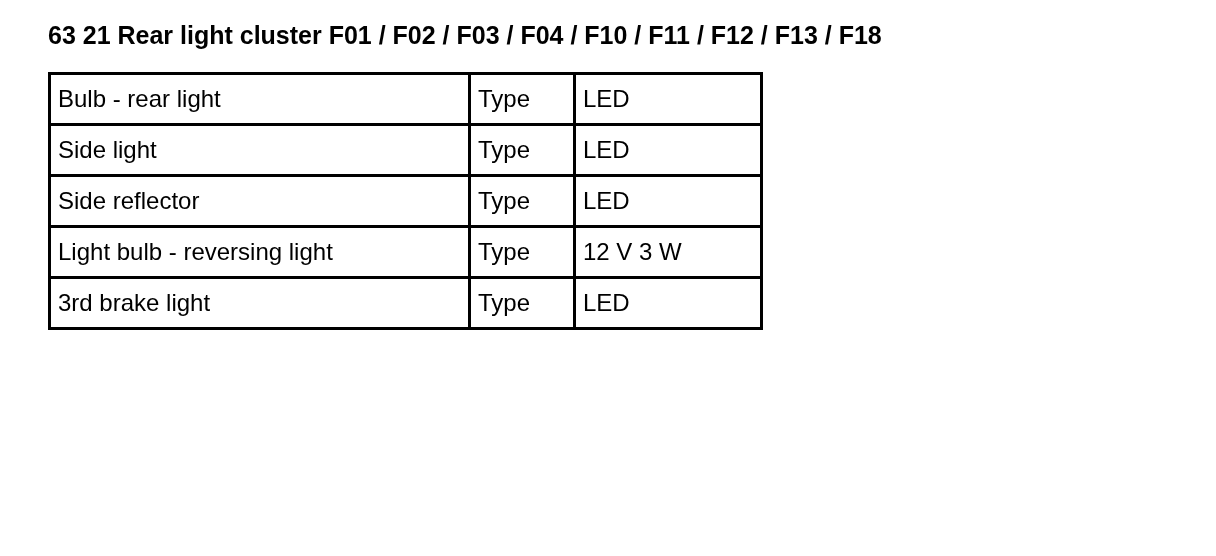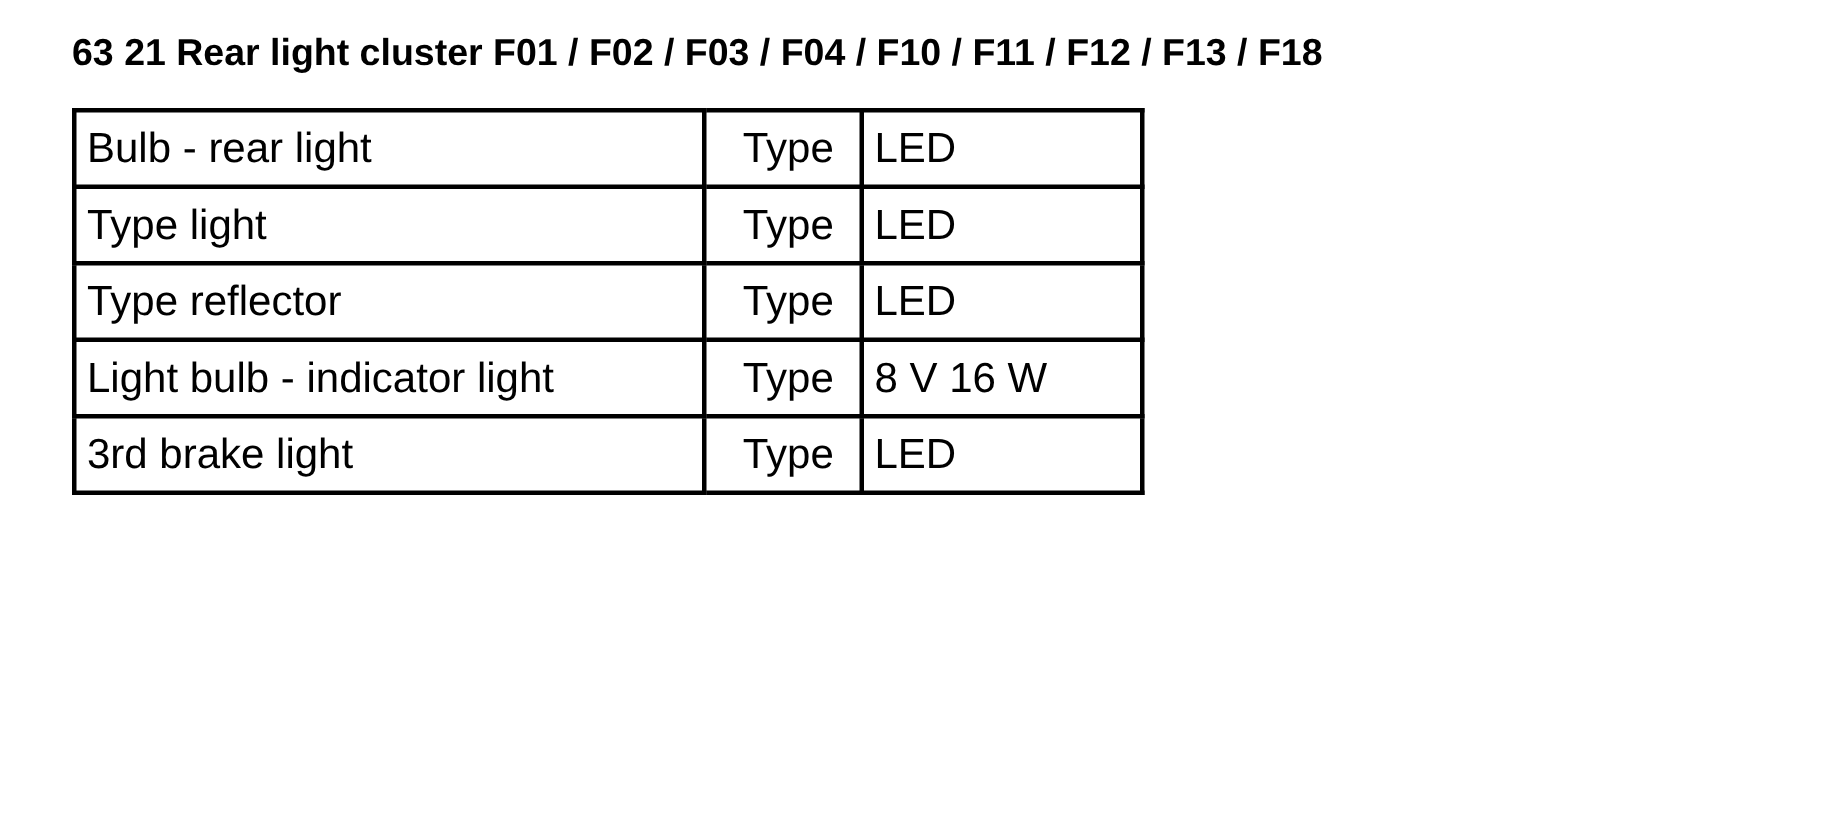--- a/index.html
+++ b/index.html
@@ -45,61 +45,61 @@
     width: 682px;
     border-collapse: collapse;
     table-layout: fixed;
     background: #ffffff;
   }
 
   #spec-table td {
     border: 3px solid #000000;
     height: 48px;
     padding: 0 0 0 7px;
-    font-size: 28px;
+    font-size: 24px;
     line-height: 28px;
     font-weight: normal;
     vertical-align: middle;
     white-space: nowrap;
     overflow: hidden;
     font-family: "Liberation Sans", "DejaVu Sans", sans-serif;
   }
 
   #spec-table td.col-component { width: 410px; }
-  #spec-table td.col-type      { width: 95px; text-align: center; }
+  #spec-table td.col-type      { width: 95px; }
   #spec-table td.col-value     { width: 177px; }
 </style>
 </head>
 <body>
 
 <div id="page">
 
   <div id="doc-title">63 21 Rear light cluster F01 / F02 / F03 / F04 / F10 / F11 / F12 / F13 / F18</div>
 
   <table id="spec-table">
     <tbody>
       <tr>
         <td class="col-component">Bulb - rear light</td>
         <td class="col-type">Type</td>
         <td class="col-value">LED</td>
       </tr>
       <tr>
-        <td class="col-component">Type light</td>
+        <td class="col-component">Side light</td>
         <td class="col-type">Type</td>
         <td class="col-value">LED</td>
       </tr>
       <tr>
-        <td class="col-component">Type reflector</td>
+        <td class="col-component">Side reflector</td>
         <td class="col-type">Type</td>
         <td class="col-value">LED</td>
       </tr>
       <tr>
-        <td class="col-component">Light bulb - indicator light</td>
+        <td class="col-component">Light bulb - reversing light</td>
         <td class="col-type">Type</td>
-        <td class="col-value">8 V 16 W</td>
+        <td class="col-value">12 V 3 W</td>
       </tr>
       <tr>
         <td class="col-component">3rd brake light</td>
         <td class="col-type">Type</td>
         <td class="col-value">LED</td>
       </tr>
     </tbody>
   </table>
 
 </div>

